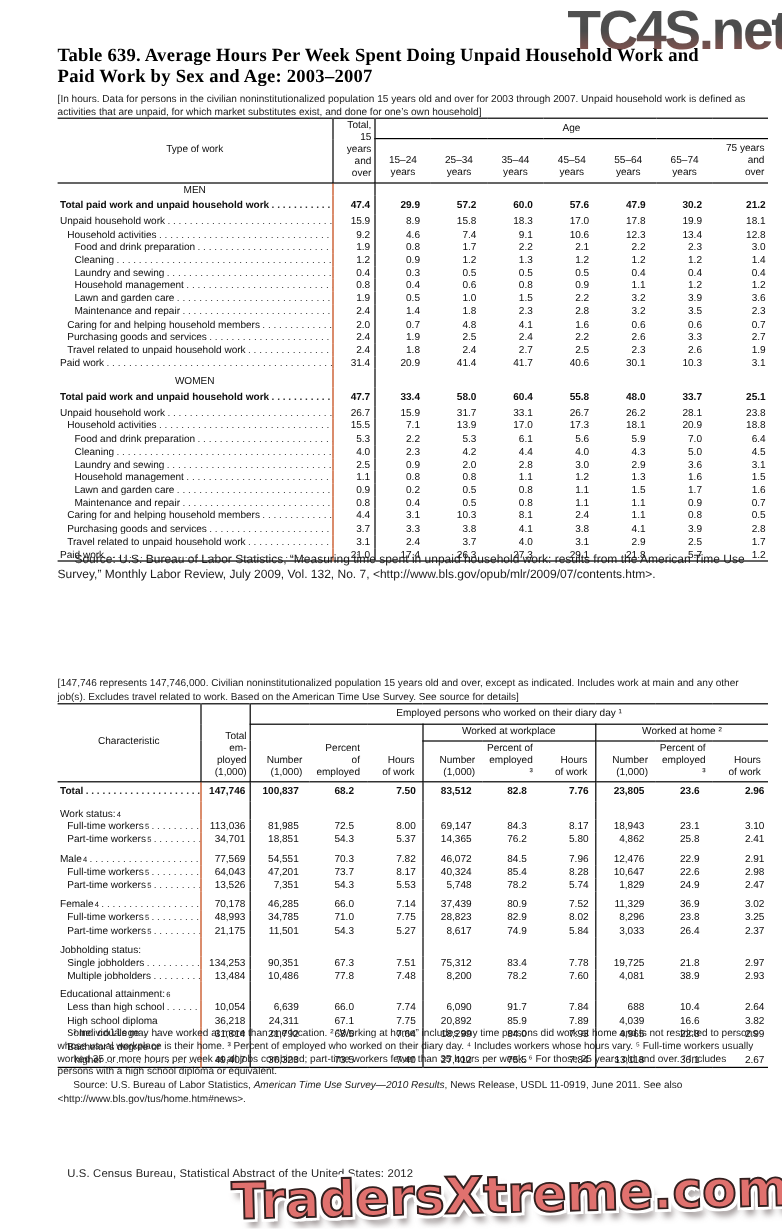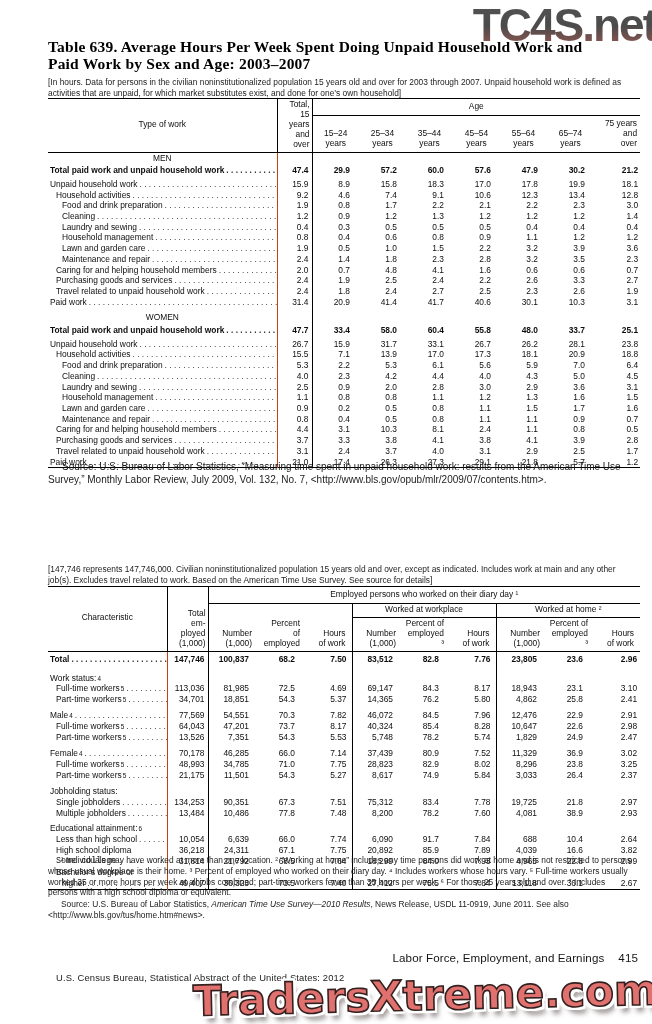--- a/index.html
+++ b/index.html
@@ -674,21 +674,21 @@
           <td class="lblcell">
             <div class="lw" style="padding-left: 8px;">
               <span class="lab">Full-time workers</span>
               <sup>5</sup>
               <span class="dots"> .  .  .  .  .  .  .  .  .  .  .  .  .  .  .  .  .  .  .  .  .  .  .  .  .  .  .  .  .  .  .  .  .  .  .  .  .  .  .  .  .  .  .  .  .  .  .  .  .  .  .  .  .  .  .  .  .  .  .  .  .  .  .  .  .  .  .  .  .  .  .  .  .  .  .  .  .  .  .  . </span>
             </div>
           </td>
           <td class="num c0">113,036</td>
           <td class="num c1">81,985</td>
           <td class="num c2">72.5</td>
-          <td class="num c3">4.69</td>
+          <td class="num c3">8.00</td>
           <td class="num c4">69,147</td>
           <td class="num c5">84.3</td>
           <td class="num c6">8.17</td>
           <td class="num c7">18,943</td>
           <td class="num c8">23.1</td>
           <td class="num c9">3.10</td>
         </tr>
         <tr>
           <td class="lblcell">
             <div class="lw" style="padding-left: 8px;">
@@ -984,18 +984,15 @@
           <td class="num c9">2.67</td>
         </tr>
       </tbody>
   </table>
 
   <div class="fnblock">
     <p class="fn">¹ Individuals may have worked at more than one location. ² “Working at home” includes any time persons did work at home and is not restricted to persons whose usual workplace is their home. ³ Percent of employed who worked on their diary day. ⁴ Includes workers whose hours vary. ⁵ Full-time workers usually worked 35 or more hours per week at all jobs combined; part-time workers fewer than 35 hours per week. ⁶ For those 25 years old and over. ⁷ Includes persons with a high school diploma or equivalent.</p>
     <p><span>Source: U.S. Bureau of Labor Statistics, </span><span class="it">American Time Use Survey—2010 Results</span><span>, News Release, USDL 11-0919, June 2011. See also &lt;http://www.bls.gov/tus/home.htm#news&gt;.</span></p>
   </div>
 
-  <div class="foot-r">
-    <span>Labor Force, Employment, and Earnings</span><span class="pg">415</span>
-  </div>
   <div class="foot-l">U.S. Census Bureau, Statistical Abstract of the United States: 2012</div>
 
 </div>
 
 </body></html>

